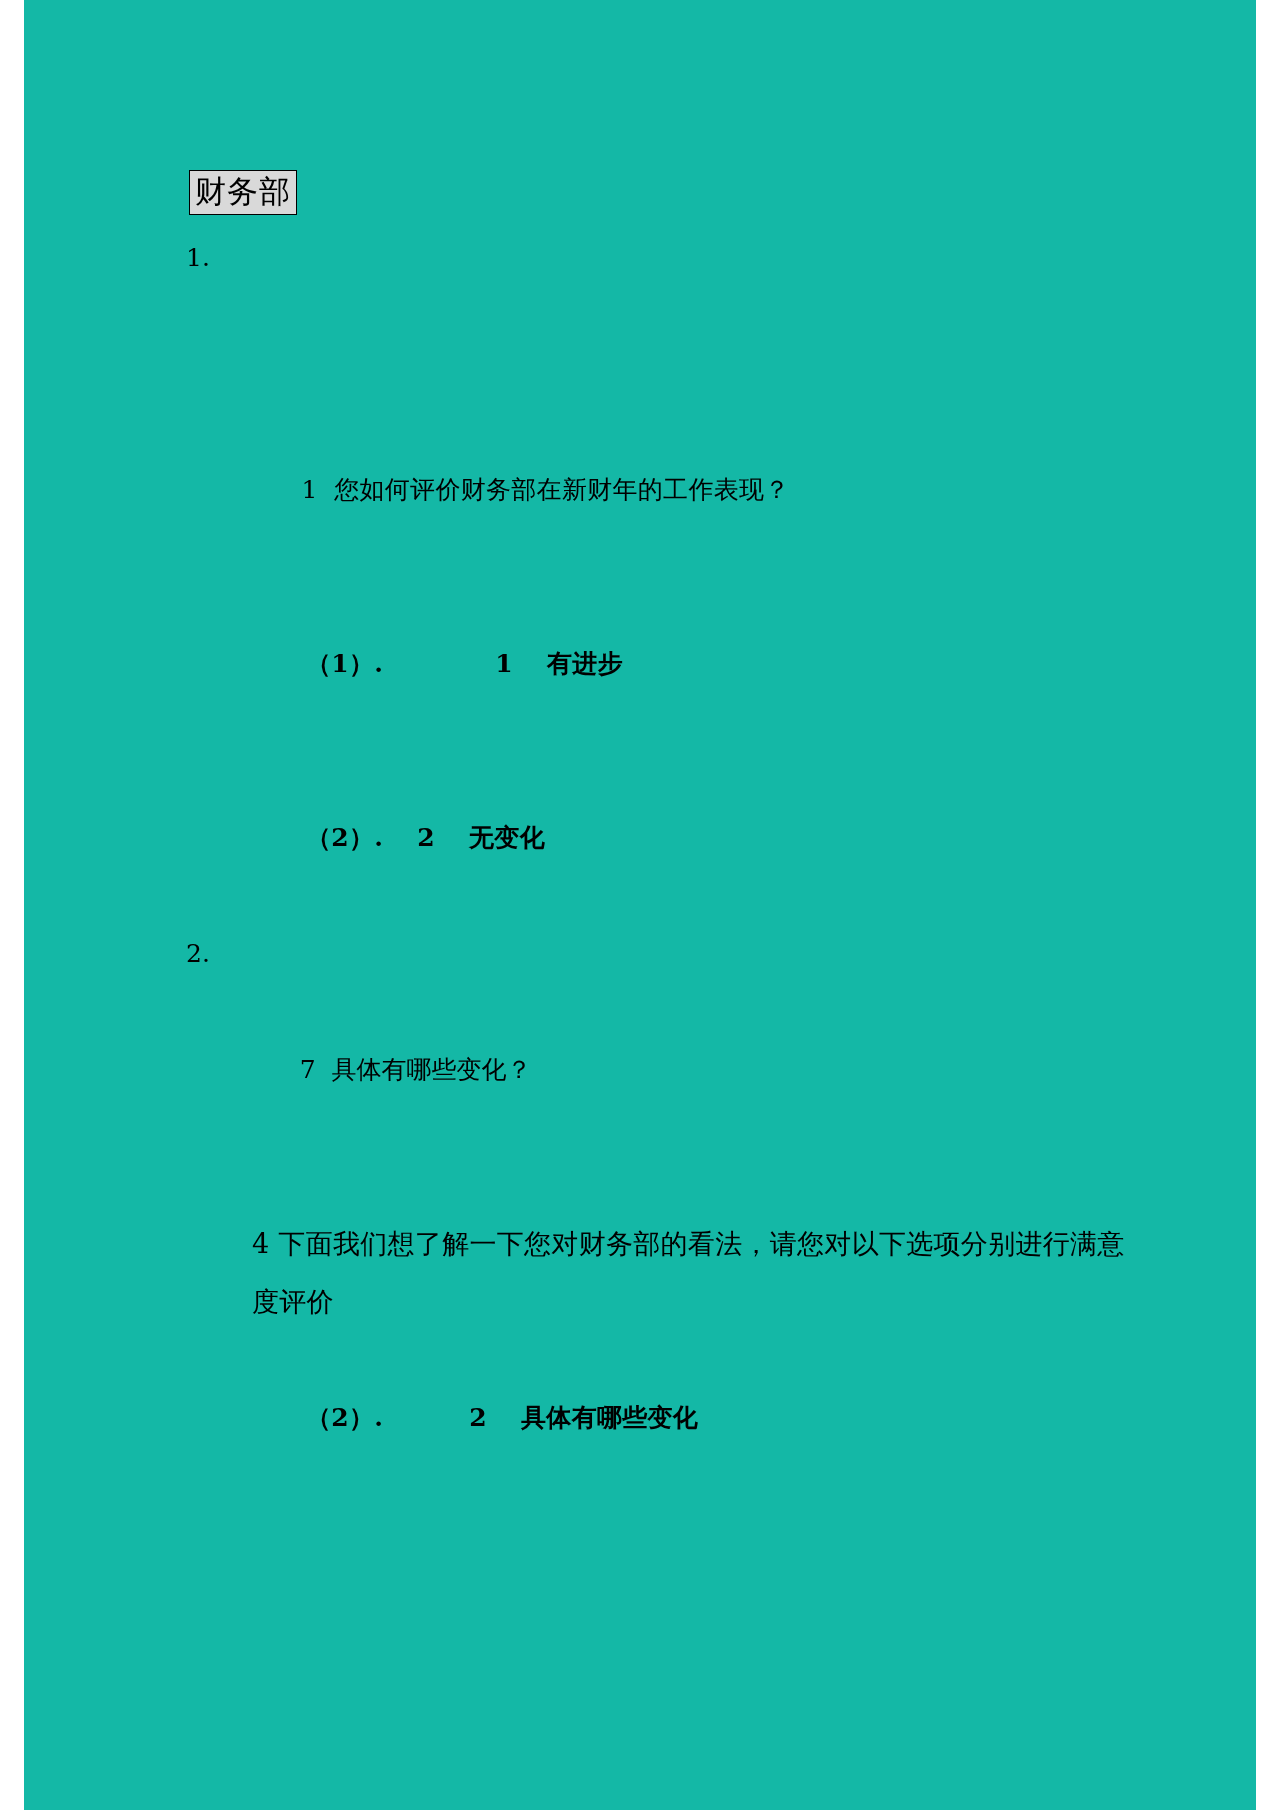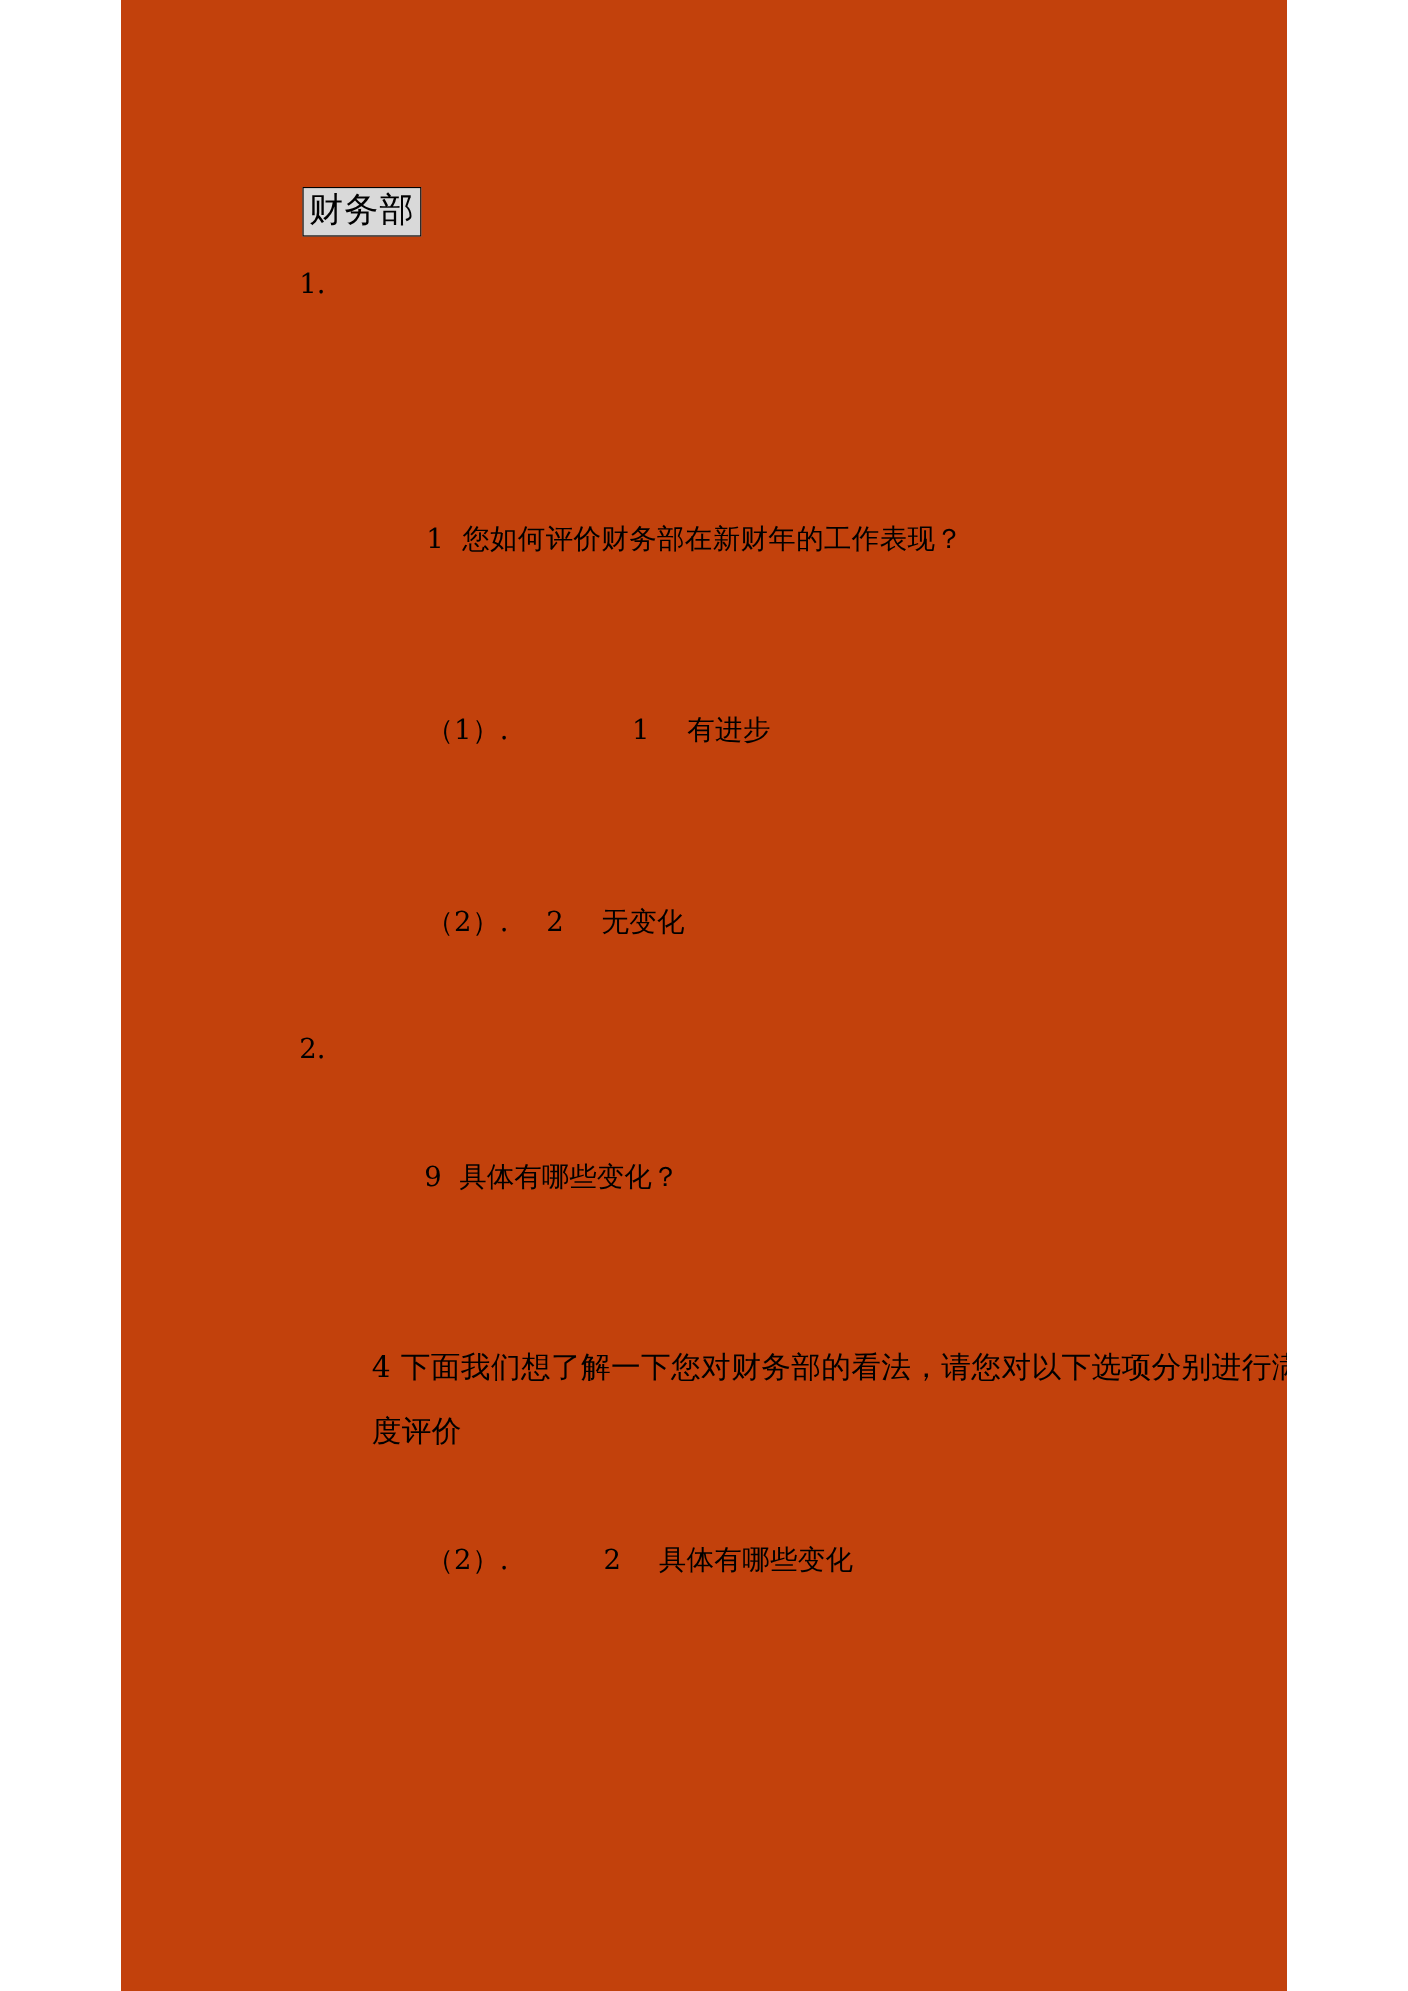--- a/index.html
+++ b/index.html
@@ -7,23 +7,23 @@
     margin: 0;
     padding: 0;
     background: #ffffff;
   }
   body {
     font-family: "DejaVu Serif", "Liberation Serif", serif;
     color: #000000;
   }
   .page {
     position: relative;
-    width: 1060px;
+    width: 1232px;
     height: 1810px;
-    background: #c2410c;
+    background: #14b8a6;
     margin: 0 auto;
     overflow: hidden;
   }
   .content {
     position: absolute;
     left: 160px;
     top: 170px;
     width: 960px;
   }
 
@@ -60,21 +60,21 @@
     white-space: pre;
   }
   .numbered > .num {
     position: absolute;
     left: 2px;
     top: 0;
   }
 
   
   .ind-1 { padding-left: 68px; }   
-  .ind-2 { padding-left: 68px; }
+  .ind-2 { padding-left: 68px; font-weight: bold; }
 
   
   .para {
     font-size: 27px;
     line-height: 58px;
     padding-left: 68px;
     text-indent: 0;
     letter-spacing: 0.3px;
     width: 890px;
   }
@@ -106,21 +106,21 @@
     </div>
 
     <div class="line ind-2">
       <span>（2）.</span><span class="tabgap-sm"></span><span>2</span><span class="tabgap-sm"></span><span>无变化</span>
     </div>
 
 
     
     <div class="numbered">
       <span class="num">2.</span>
-      <span>9  具体有哪些变化？</span>
+      <span>7  具体有哪些变化？</span>
     </div>
 
     <div class="blank-line"></div>
 
     
     <div class="para">4  下面我们想了解一下您对财务部的看法，请您对以下选项分别进行满意度评价</div>
 
     <div class="line ind-2">
       <span>（2）.</span><span class="tabgap-md"></span><span>2</span><span class="tabgap-sm"></span><span>具体有哪些变化</span>
     </div>

